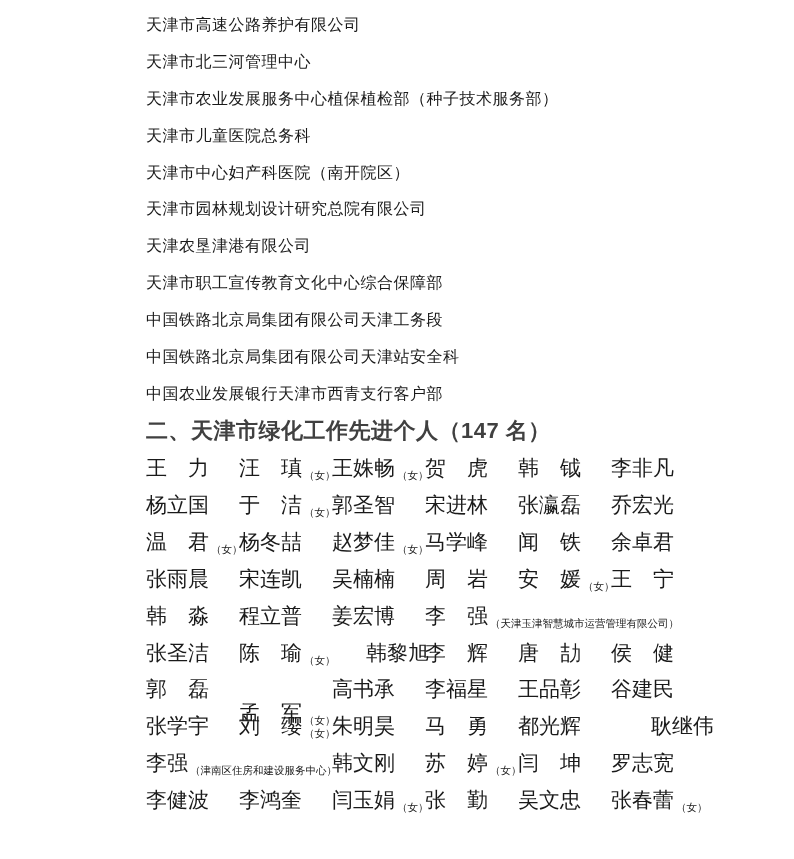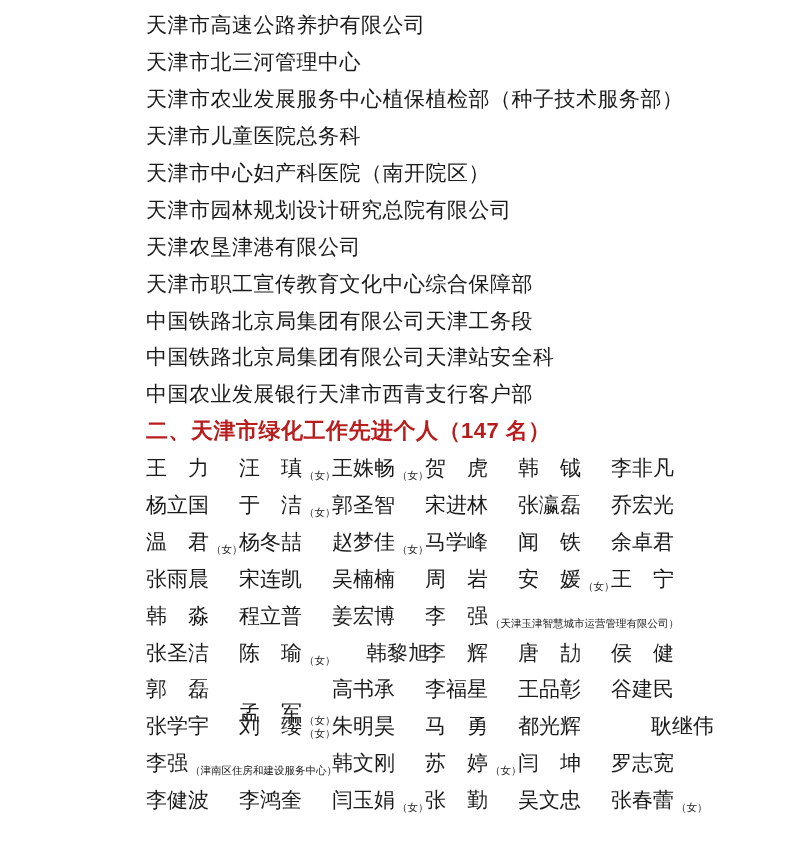--- a/index.html
+++ b/index.html
@@ -17,29 +17,29 @@
     padding: 7px 0 0 146px;
     overflow: hidden;
   }
   .line {
     height: 36.9px;
     display: flex;
     align-items: center;
     white-space: nowrap;
   }
   .org-line {
-    font-size: 21px;
+    font-size: 16px;
     letter-spacing: 0.5px;
   }
   .heading-line {
     font-family: "Liberation Sans", "DejaVu Sans", sans-serif;
     font-weight: 700;
     font-size: 22px;
     letter-spacing: 0.5px;
-    color: #b91c1c;
+    color: #404040;
   }
   .name-row {
     position: relative;
     height: 36.9px;
     font-family: Liberation Serif, serif;
   }
   .name-cell {
     position: absolute;
     top: 50%;
     transform: translateY(-50%);

